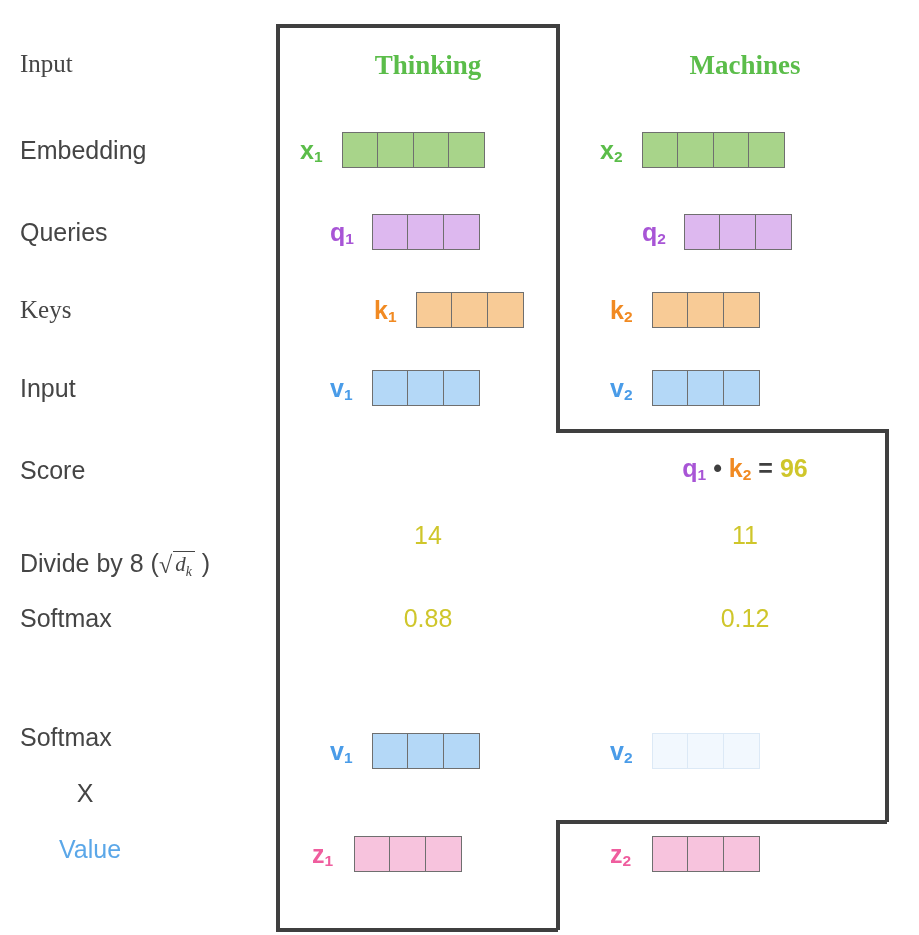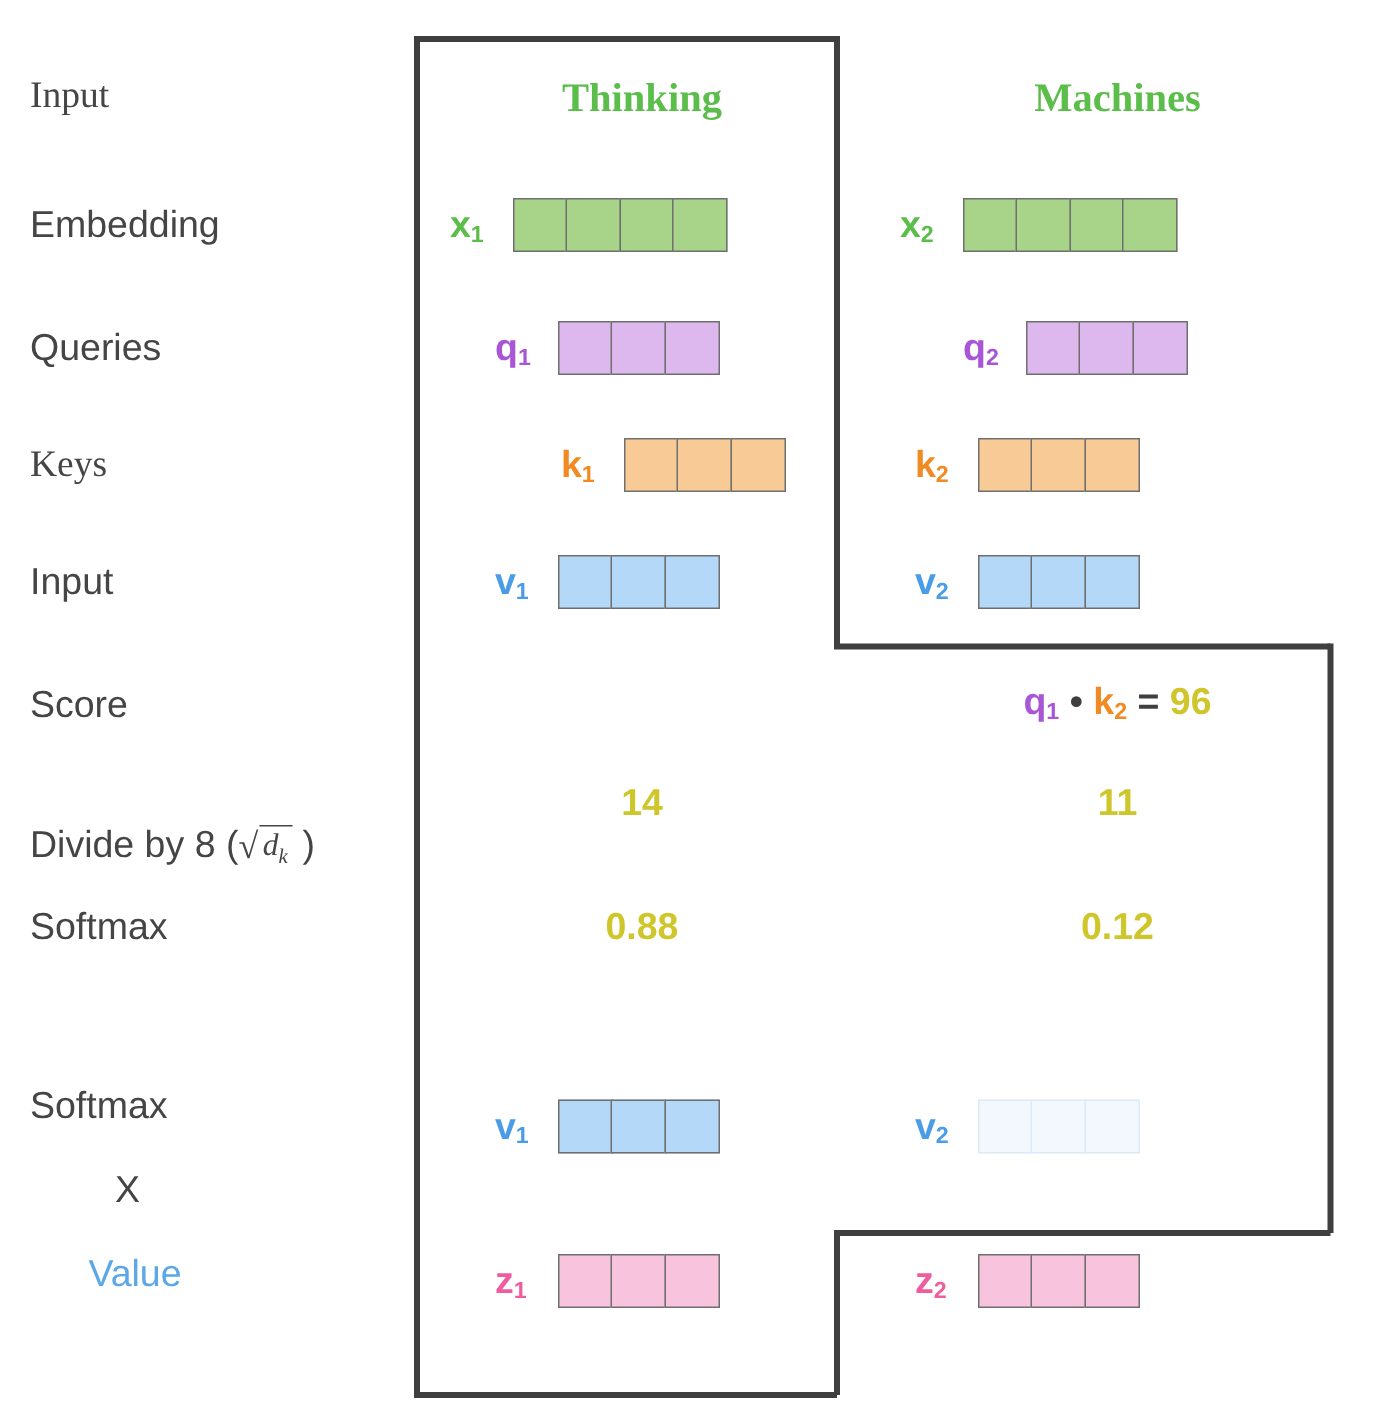--- a/index.html
+++ b/index.html
@@ -102,21 +102,21 @@
     white-space: nowrap;
     width: 100%;
     text-align: center;
   }
   .score-expr sub { font-size: 0.62em; vertical-align: baseline; position: relative; top: 3px; }
   .dot { color: #3f3f3f; }
 
   
   .scalar {
     font-size: 25px;
-    font-weight: bold;
+    font-weight: normal;
     color: #cfc62b;
     width: 100%;
     text-align: center;
   }
 
   
   .sqrt {
     display: inline-block;
     border-top: 1.6px solid #454545;
     padding: 1px 3px 0 2px;
@@ -297,21 +297,21 @@
       <span class="sym" style="color:#4a9ce8;"><span>v</span><sub>2</sub></span>
       <span class="cells">
           <span class="cell" style="background: rgb(242, 248, 254); border-color: rgb(220, 233, 246);"></span>
           <span class="cell" style="background: rgb(242, 248, 254); border-color: rgb(220, 233, 246);"></span>
           <span class="cell" style="background: rgb(242, 248, 254); border-color: rgb(220, 233, 246);"></span>
         </span>
     </div>
   </div>
 
   <div class="row" style="top:832px; height:44px;">
-    <div class="col col-1" style="top:4px; left:330px;">
+    <div class="col col-1" style="top:4px; left:312px;">
       <span class="sym" style="color:#ef5d9e;"><span>z</span><sub>1</sub></span>
       <span class="cells">
           <span class="cell" style="background: rgb(247, 195, 221);"></span>
           <span class="cell" style="background: rgb(247, 195, 221);"></span>
           <span class="cell" style="background: rgb(247, 195, 221);"></span>
         </span>
     </div>
     <div class="col col-2" style="top:4px; left:610px;">
       <span class="sym" style="color:#ef5d9e;"><span>z</span><sub>2</sub></span>
       <span class="cells">

